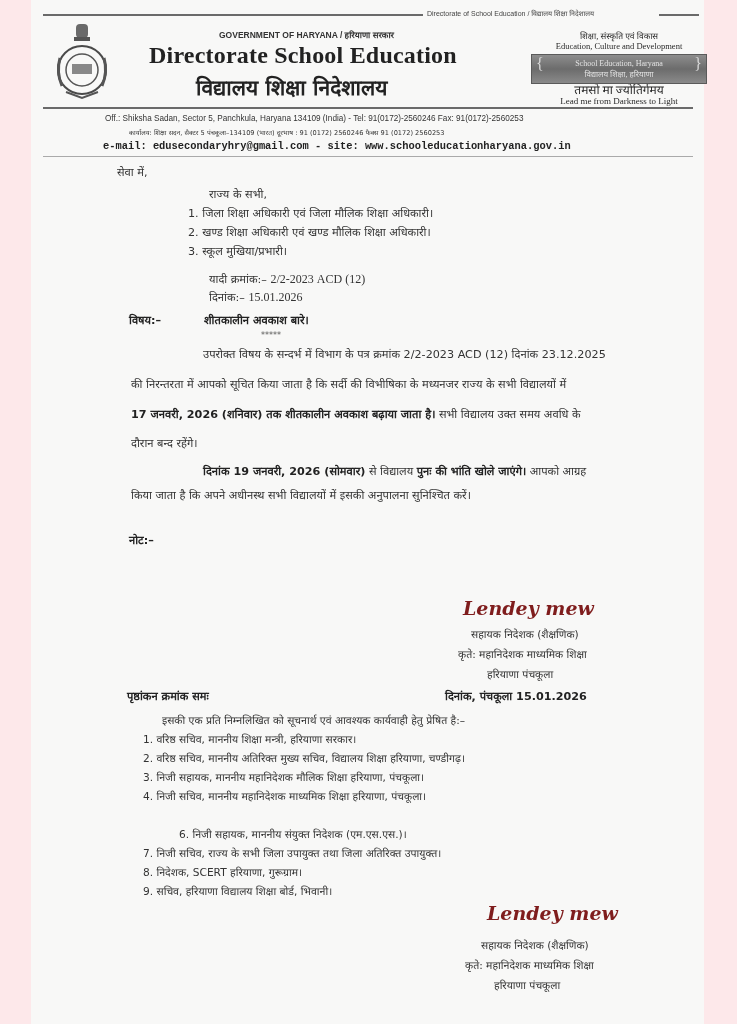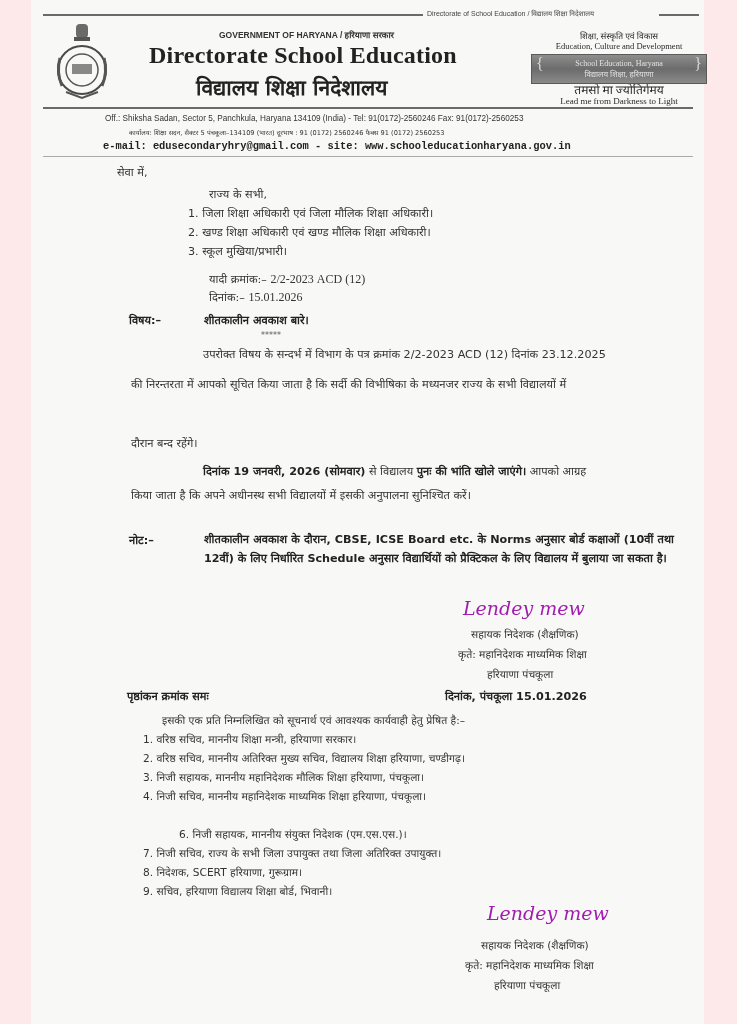--- a/index.html
+++ b/index.html
@@ -29,21 +29,21 @@
   .just { white-space: normal; text-align: justify; }
   .logo-box { position: absolute; left: 499px; top: 31px; width: 178px; text-align: center; }
   .logo-band {
     margin: 3px auto 0; width: 174px; height: 28px;
     background: linear-gradient(#8d8d8d, #6c6c6c 50%, #8a8a8a);
     border: 1px solid #5a5a5a; color: #e2e2e2;
     font-family: "Liberation Serif", serif; font-size: 8px; line-height: 11px;
     display: flex; flex-direction: column; justify-content: center; position: relative;
   }
   .logo-band .curl { position: absolute; top: 3px; font-size: 16px; color: #d8d8d8; }
-  .sig { font-family: "DejaVu Serif", serif; font-style: italic; color: #a21caf; font-size: 19px; white-space: nowrap; }
+  .sig { font-family: "DejaVu Serif", serif; font-style: italic; color: #7f1d1d; font-size: 19px; white-space: nowrap; font-weight: bold; }
 </style>
 </head>
 <body>
 
 <div class="page">
 
   <div class="hr" style="left:12px; top:14px; width:380px;"></div>
   <div class="abs topnote" style="left:396px; top:9px;">Directorate of School Education / विद्यालय शिक्षा निदेशालय</div>
   <div class="hr" style="left:628px; top:14px; width:40px;"></div>
 
@@ -97,29 +97,31 @@
     <span>दिनांक:–</span>
     <span class="serif" style="font-size:12px;">15.01.2026</span>
   </div>
 
   <div class="abs txt bold" style="left:98px; top:312px;">विषय:–</div>
   <div class="abs txt bold" style="left:173px; top:312px;">शीतकालीन अवकाश बारे।</div>
   <div class="abs txt" style="left:230px; top:331px; font-size:8px; color:#555;">*****</div>
 
   <div class="abs txt" style="left:172px; top:346px;">उपरोक्त विषय के सन्दर्भ में विभाग के पत्र क्रमांक 2/2-2023 ACD (12) दिनांक 23.12.2025</div>
   <div class="abs txt" style="left:100px; top:376px;">की निरन्तरता में आपको सूचित किया जाता है कि सर्दी की विभीषिका के मध्यनजर राज्य के सभी विद्यालयों में</div>
+  <div class="abs txt" style="left:100px; top:406px;">
+    <b>17 जनवरी, 2026 (शनिवार) तक शीतकालीन अवकाश बढ़ाया जाता है।</b><span> सभी विद्यालय उक्त समय अवधि के</span>
+  </div>
   <div class="abs txt" style="left:100px; top:435px;">दौरान बन्द रहेंगे।</div>
 
   <div class="abs txt" style="left:172px; top:463px;">
     <b>दिनांक 19 जनवरी, 2026 (सोमवार)</b><span> से विद्यालय </span><b>पुनः की भांति खोले जाएंगे।</b><span> आपको आग्रह</span>
   </div>
   <div class="abs txt" style="left:100px; top:487px;">किया जाता है कि अपने अधीनस्थ सभी विद्यालयों में इसकी अनुपालना सुनिश्चित करें।</div>
 
   <div class="abs txt bold" style="left:98px; top:532px;">नोट:–</div>
-  <div class="abs txt bold just" style="left:173px; top:530px; width:470px; line-height:19px;">शीतकालीन अवकाश के दौरान, CBSE, ICSE Board etc. के Norms अनुसार बोर्ड कक्षाओं (10वीं तथा 12वीं) के लिए निर्धारित Schedule अनुसार विद्यार्थियों को प्रैक्टिकल के लिए विद्यालय में बुलाया जा सकता है।</div>
 
   <div class="abs sig" style="left:432px; top:597px;">Lendey mew</div>
   <div class="abs txt small" style="left:440px; top:627px;">सहायक निदेशक (शैक्षणिक)</div>
   <div class="abs txt small" style="left:427px; top:647px;">कृते: महानिदेशक माध्यमिक शिक्षा</div>
   <div class="abs txt small" style="left:456px; top:667px;">हरियाणा पंचकूला</div>
 
   <div class="abs txt bold" style="left:96px; top:688px;">पृष्ठांकन क्रमांक समः</div>
   <div class="abs txt bold" style="left:414px; top:688px;">दिनांक, पंचकूला 15.01.2026</div>
   <div class="abs txt small" style="left:131px; top:713px;">इसकी एक प्रति निम्नलिखित को सूचनार्थ एवं आवश्यक कार्यवाही हेतु प्रेषित है:–</div>
 

